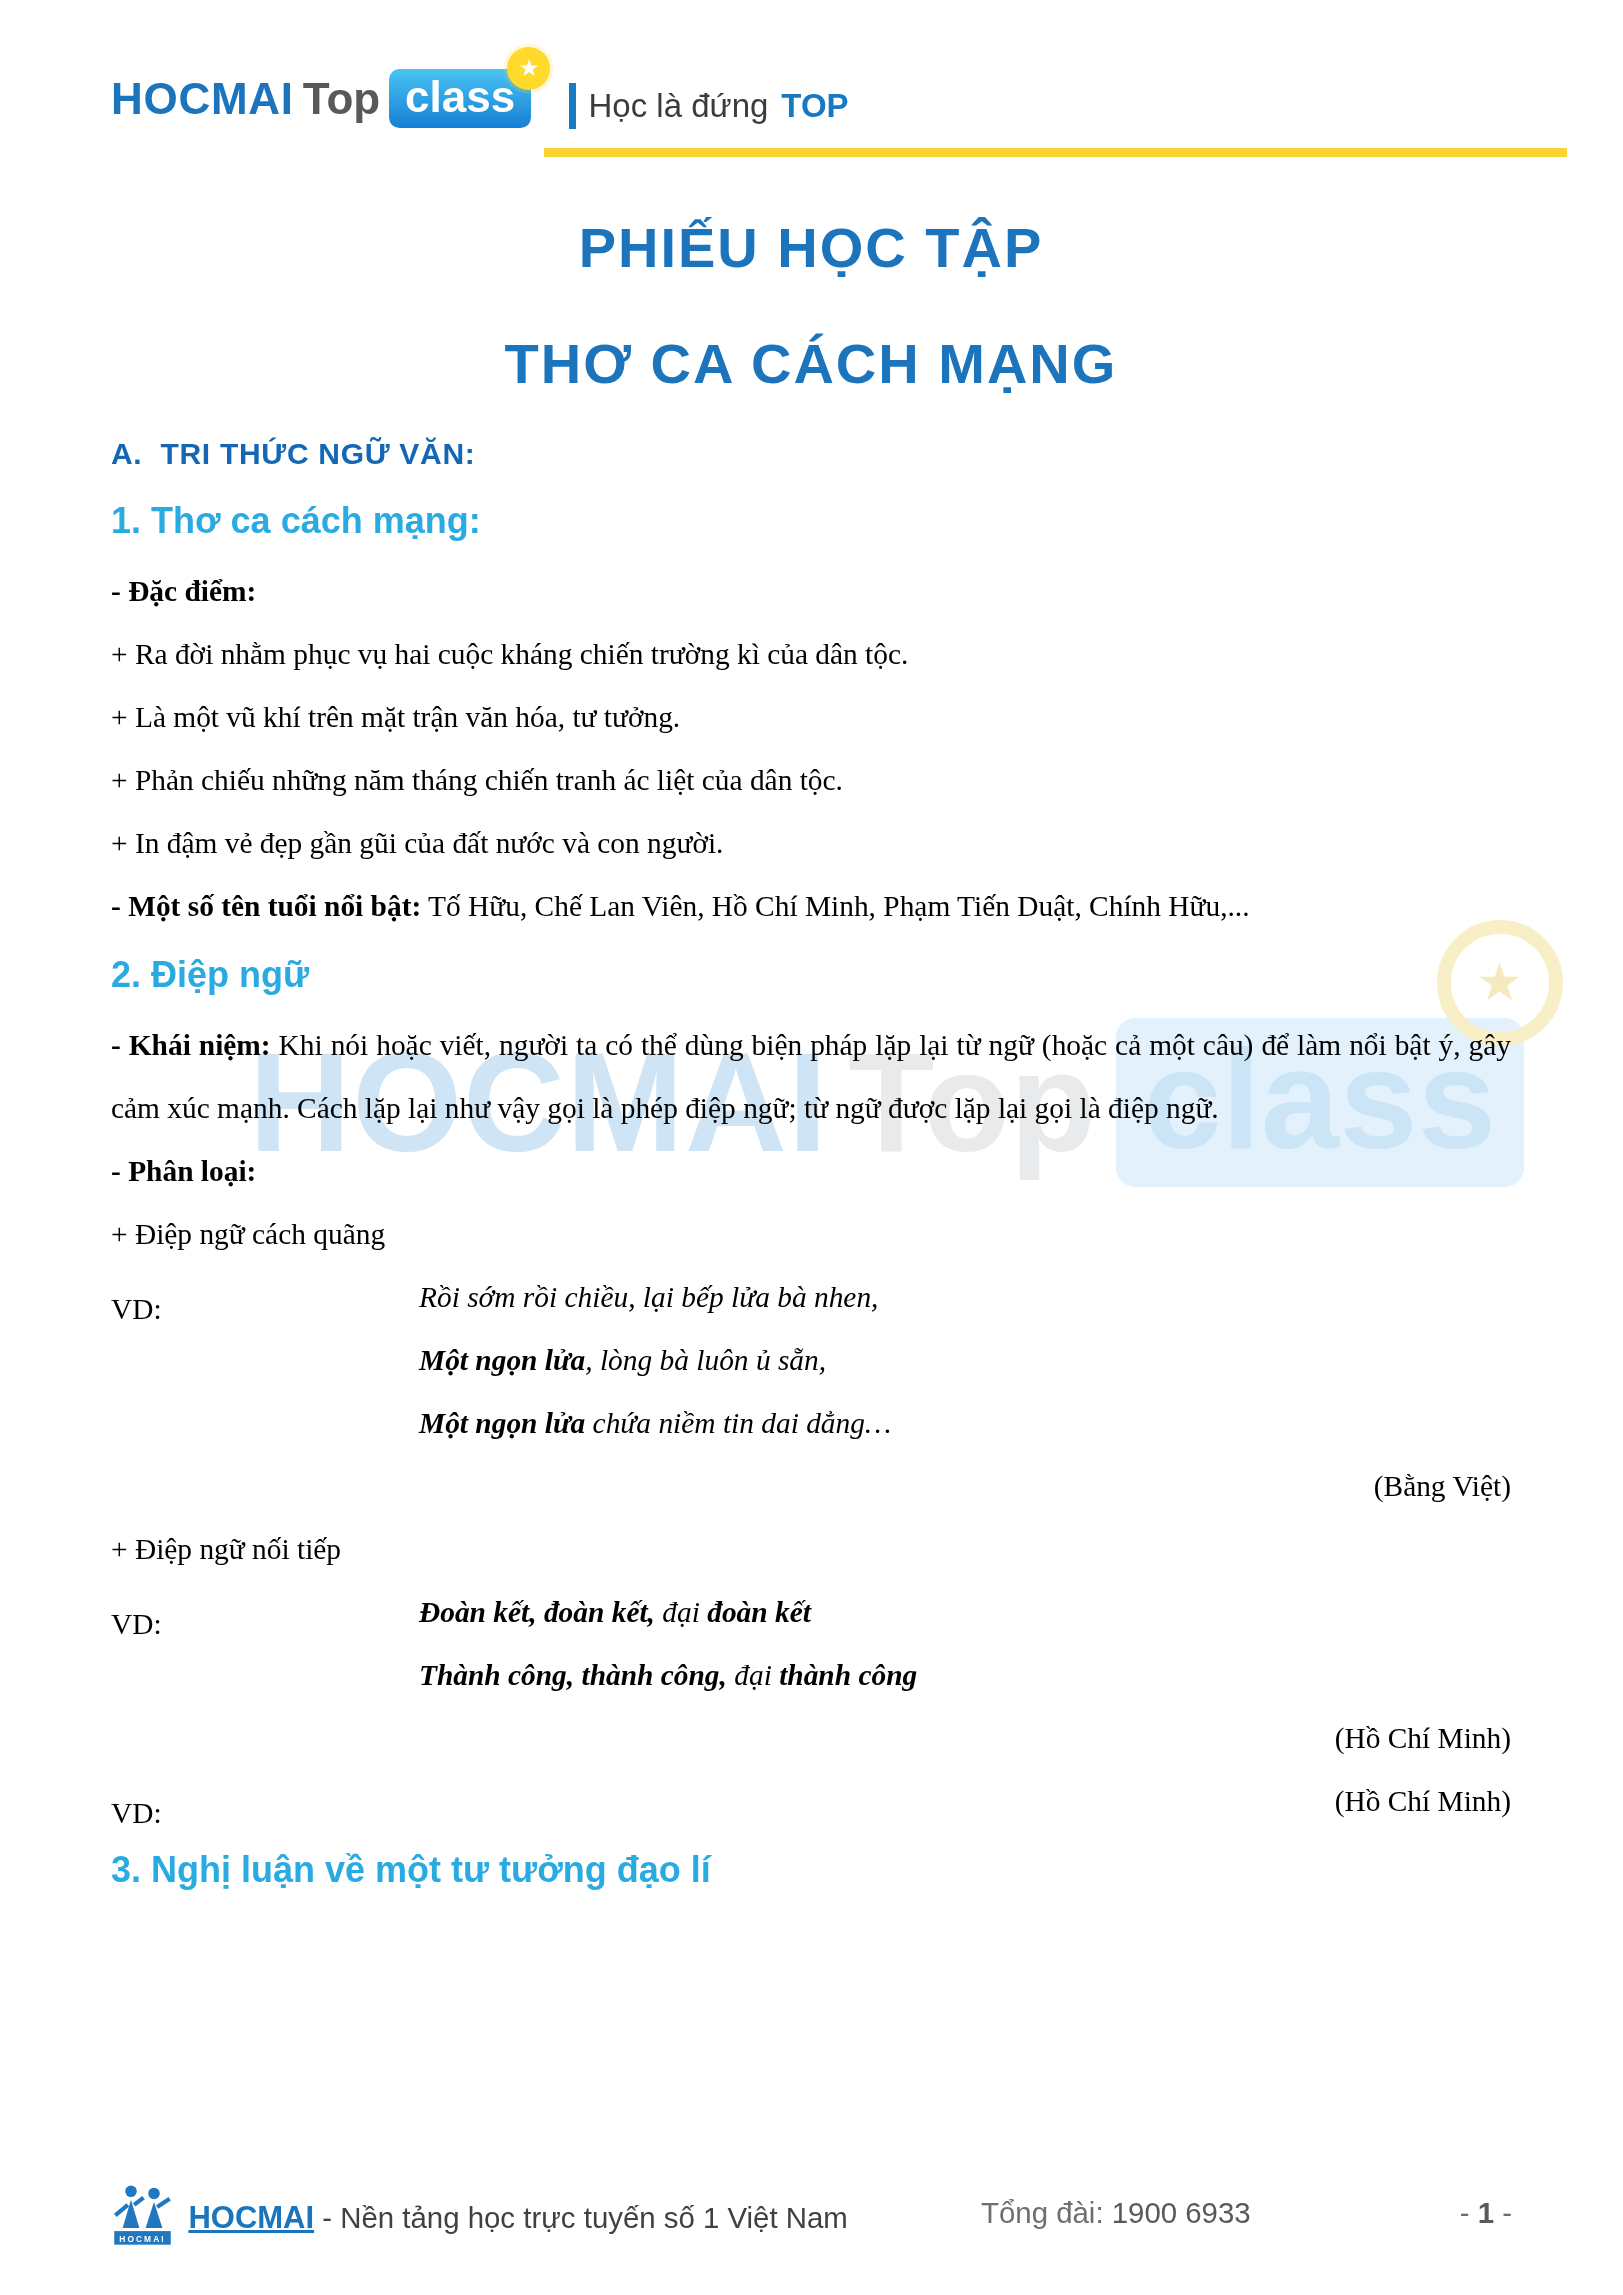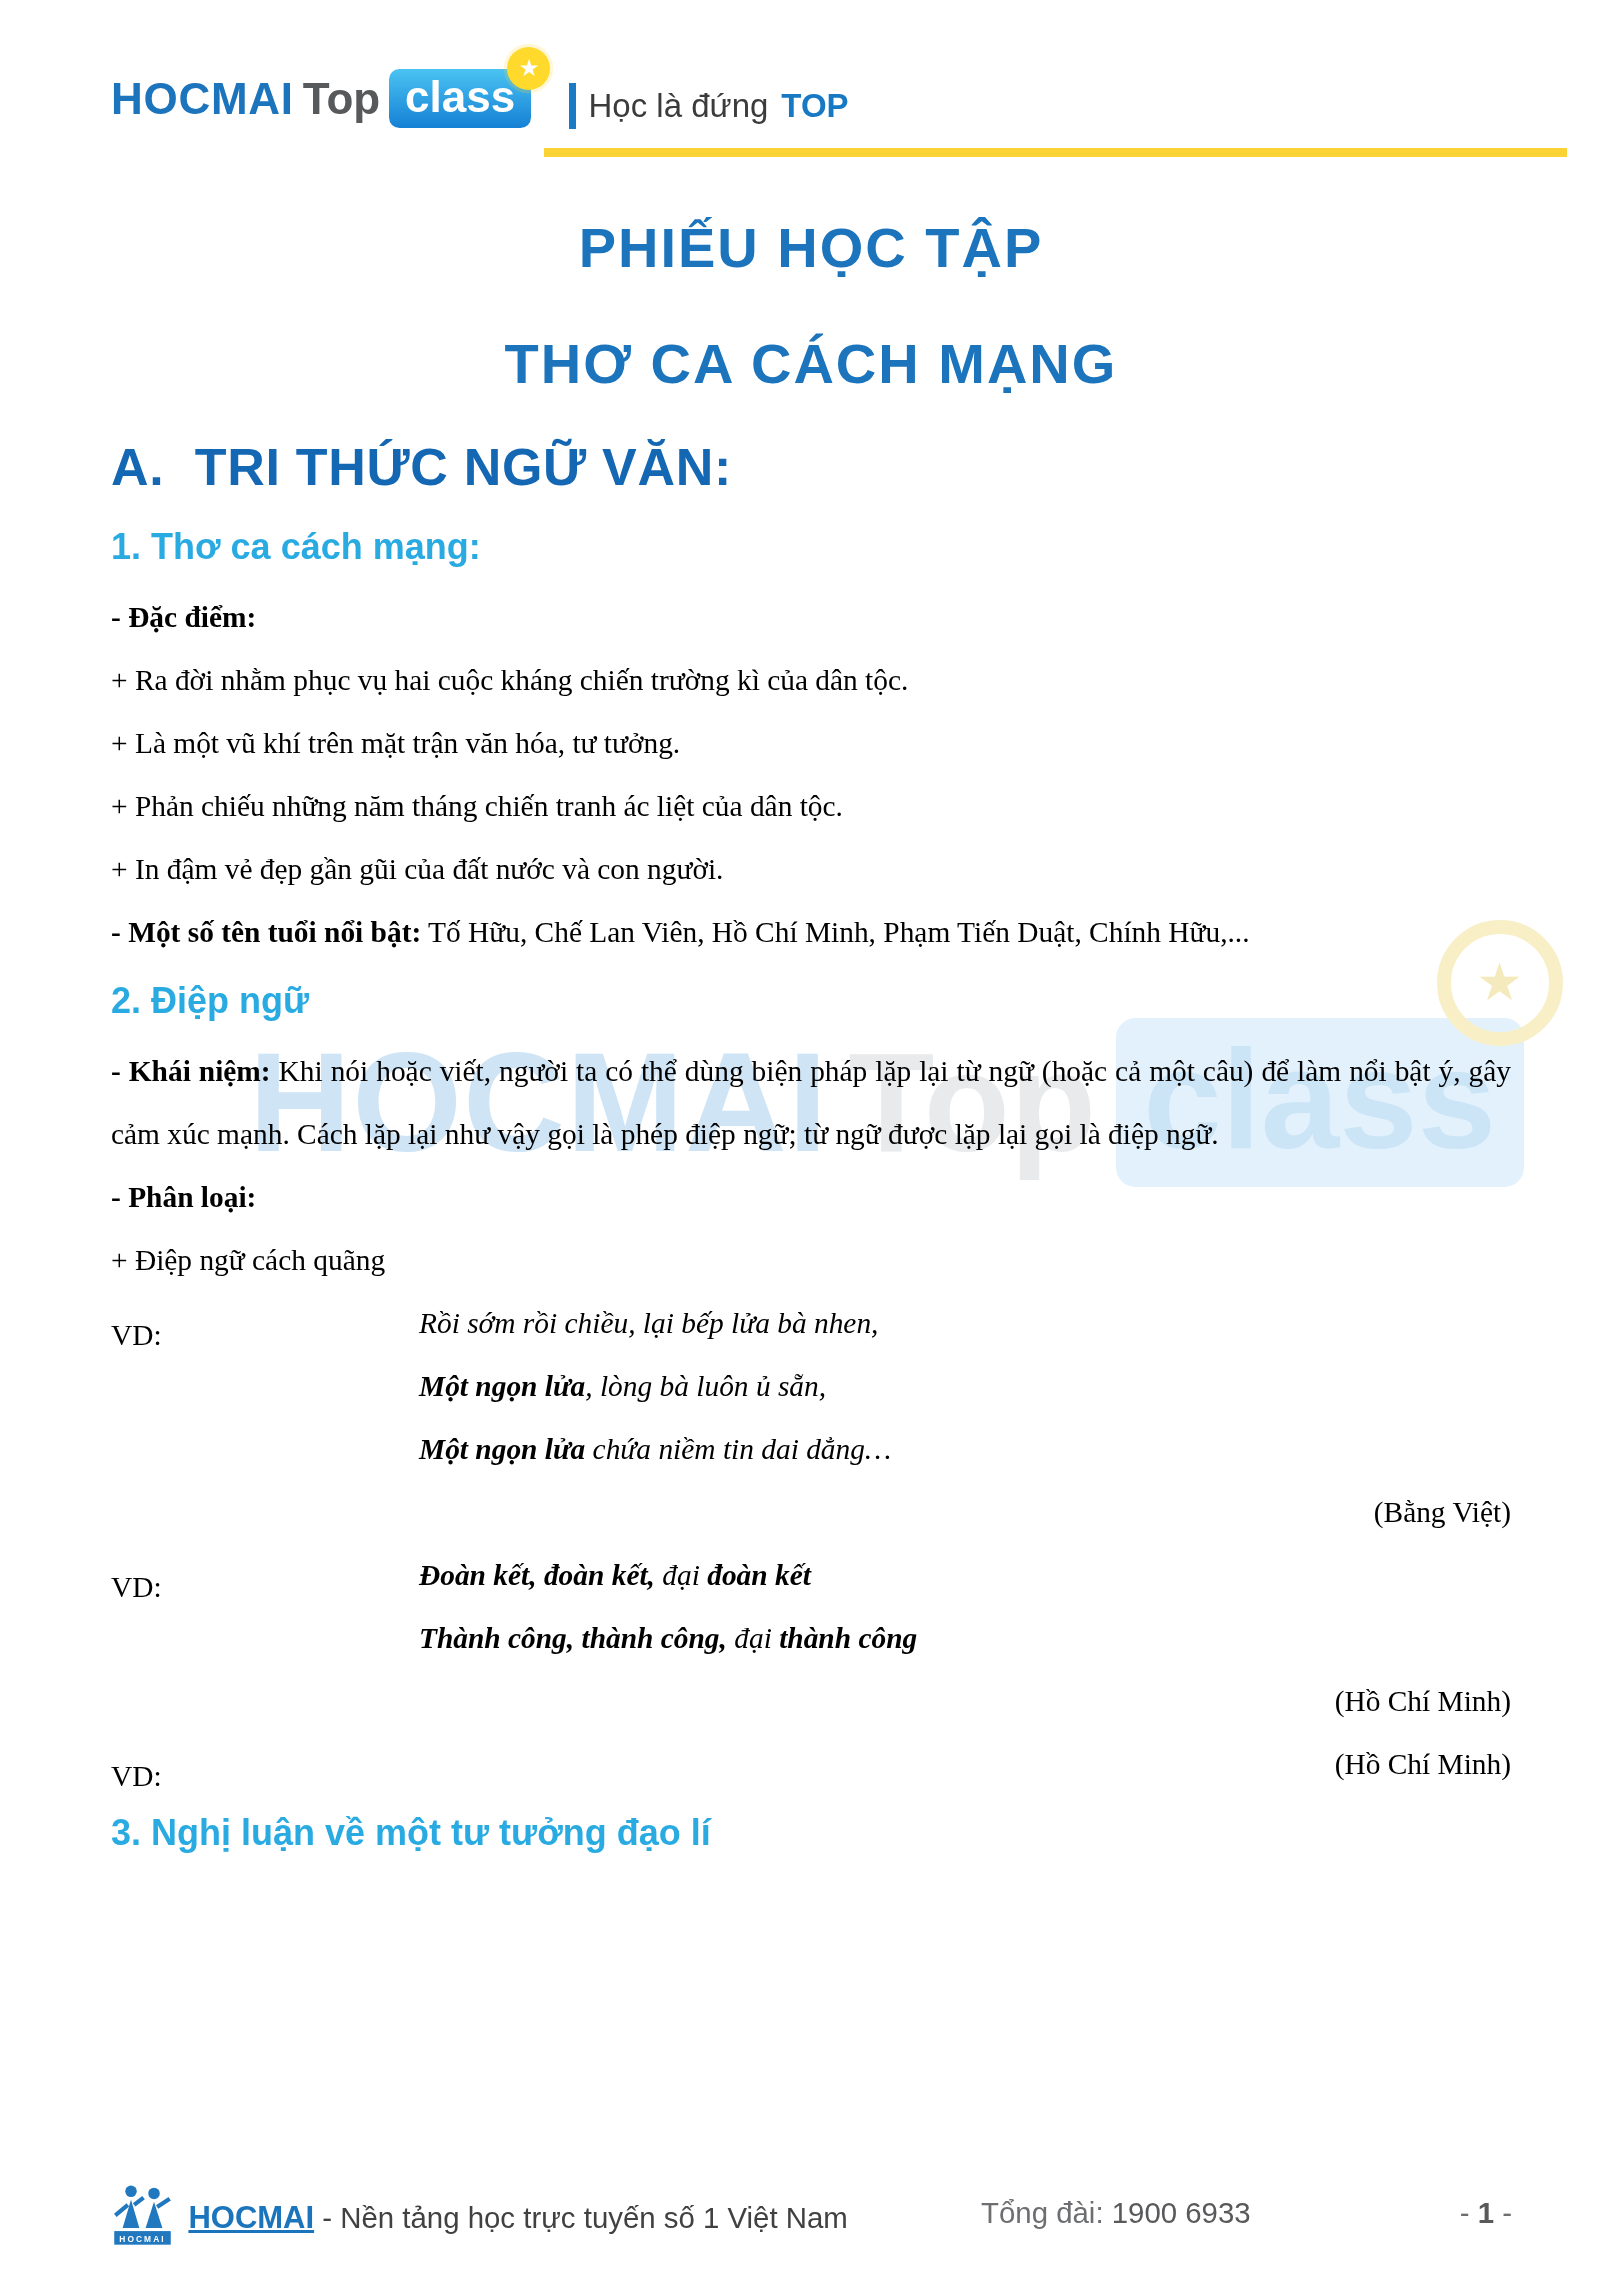--- a/index.html
+++ b/index.html
@@ -41,21 +41,21 @@
     border:14.4px solid #F8EFC7;display:flex;align-items:center;justify-content:center;}
   .wm-badge .star{color:#F5EABD;font-size:52px;line-height:1;}
 
   
   .content{position:absolute;left:111px;right:112px;top:217px;z-index:2;}
   .doc-title{font-family:"Liberation Sans",sans-serif;font-weight:bold;color:#1B74BC;text-align:center;
     font-size:56px;letter-spacing:2px;line-height:1.1;margin:0 0 54px 0;}
   .doc-title.second{margin-bottom:43px;}
 
   .section-a{font-family:"Liberation Sans",sans-serif;font-weight:bold;color:#1467B3;
-    font-size:52px;letter-spacing:0.7px;margin:0 0 29px 0;white-space:pre-wrap;}
+    font-size:30px;letter-spacing:0.7px;margin:0 0 29px 0;white-space:pre-wrap;}
   .sub{font-family:"Liberation Sans",sans-serif;font-weight:bold;color:#29ABE2;
     font-size:36px;margin:15.7px 0 18.3px 0;}
   .line{font-size:29.4px;line-height:63px;}
   .para.justify{text-align:justify;}
   .b{font-weight:bold;}
   .i{font-style:italic;}
   .vd{position:relative;}
   .vd-label{position:absolute;left:0;top:12px;font-size:29.4px;line-height:63px;}
   .vd-lines{margin-left:308px;}
   .attrib{text-align:right;}
@@ -122,20 +122,21 @@
       <div class="line para"><span>+ Điệp ngữ cách quãng</span></div>
       <div class="vd">
         <div class="vd-label">VD:</div>
         <div class="vd-lines">
           <div class="line poem-line"><span class="i">Rồi sớm rồi chiều, lại bếp lửa bà nhen,</span></div>
           <div class="line poem-line"><span class="b i">Một ngọn lửa</span><span class="i">, lòng bà luôn ủ sẵn,</span></div>
           <div class="line poem-line"><span class="b i">Một ngọn lửa</span><span class="i"> chứa niềm tin dai dẳng…</span></div>
         </div>
       </div>
       <div class="line attrib">(Bằng Việt)</div>
+      <div class="line para"><span>+ Điệp ngữ nối tiếp</span></div>
       <div class="vd">
         <div class="vd-label">VD:</div>
         <div class="vd-lines">
           <div class="line poem-line"><span class="b i">Đoàn kết, đoàn kết,</span><span class="i"> đại </span><span class="b i">đoàn kết</span></div>
           <div class="line poem-line"><span class="b i">Thành công, thành công,</span><span class="i"> đại </span><span class="b i">thành công</span></div>
         </div>
       </div>
       <div class="line attrib">(Hồ Chí Minh)</div>
       <div class="vd">
         <div class="vd-label">VD:</div>

